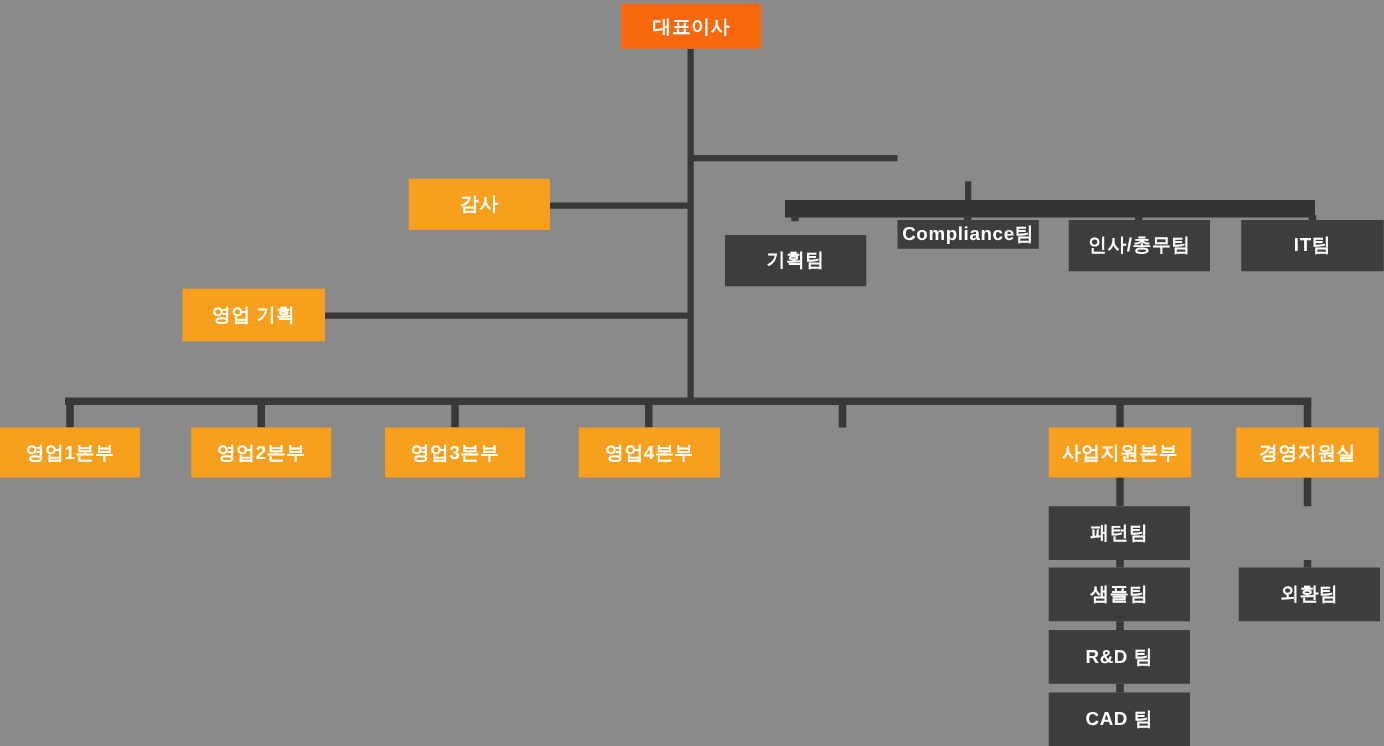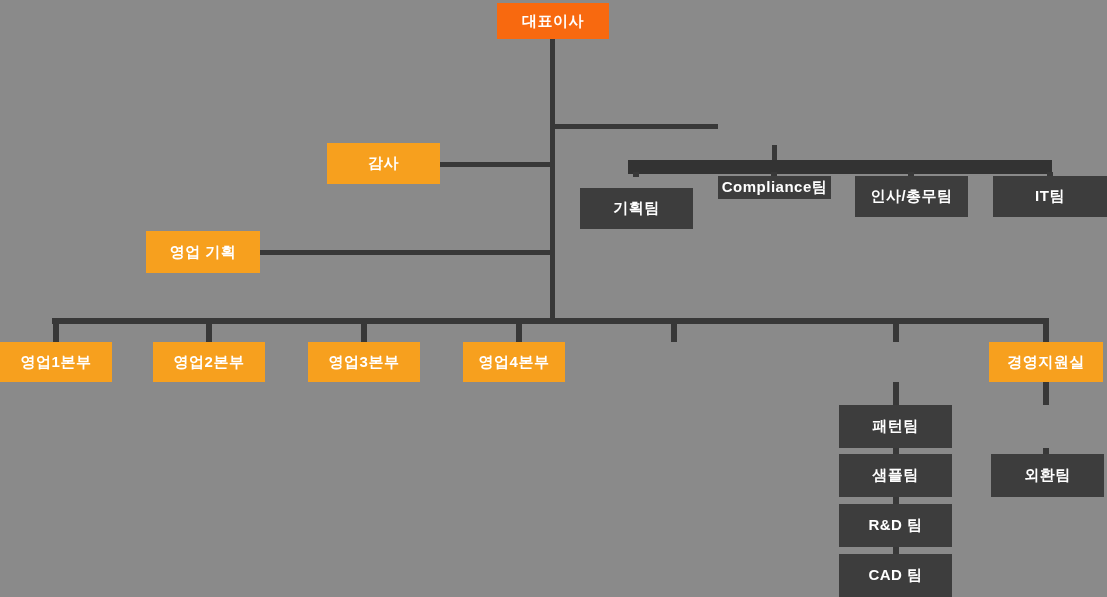--- a/index.html
+++ b/index.html
@@ -82,21 +82,22 @@
   <div class="node orange" style="left:146px; top:231px; width:114px; height:42px;">영업 기획</div>
 
   <div class="node dark" style="left:580px; top:176px; width:113px; height:41px;margin-top:12px;">기획팀</div>
   <div class="node dark" style="left:718px; top:176px; width:113px; height:23px;">Compliance팀</div>
   <div class="node dark" style="left:855px; top:176px; width:113px; height:41px;">인사/총무팀</div>
   <div class="node dark" style="left:993px; top:176px; width:114px; height:41px;">IT팀</div>
 
   <div class="node orange" style="left:0px; top:342px; width:112px; height:40px;">영업1본부</div>
   <div class="node orange" style="left:153px; top:342px; width:112px; height:40px;">영업2본부</div>
   <div class="node orange" style="left:308px; top:342px; width:112px; height:40px;">영업3본부</div>
-  <div class="node orange" style="left:463px; top:342px; width:102px; height:40px;">영업4본부</div>
+  <div class="node orange" style="left:463px; top:342px; width:113px; height:40px;">영업4본부</div>
+  <div class="node orange" style="left:839px; top:342px; width:114px; height:40px;">사업지원본부</div>
   <div class="node orange" style="left:989px; top:342px; width:114px; height:40px;">경영지원실</div>
 
   <div class="node dark" style="left:839px; top:405px; width:113px; height:43px;">패턴팀</div>
   <div class="node dark" style="left:839px; top:454px; width:113px; height:43px;">샘플팀</div>
   <div class="node dark" style="left:839px; top:504px; width:113px; height:43px;">R&amp;D 팀</div>
   <div class="node dark" style="left:839px; top:554px; width:113px; height:43px;">CAD 팀</div>
 
   <div class="node dark" style="left:991px; top:454px; width:113px; height:43px;">외환팀</div>
 
 </div>

